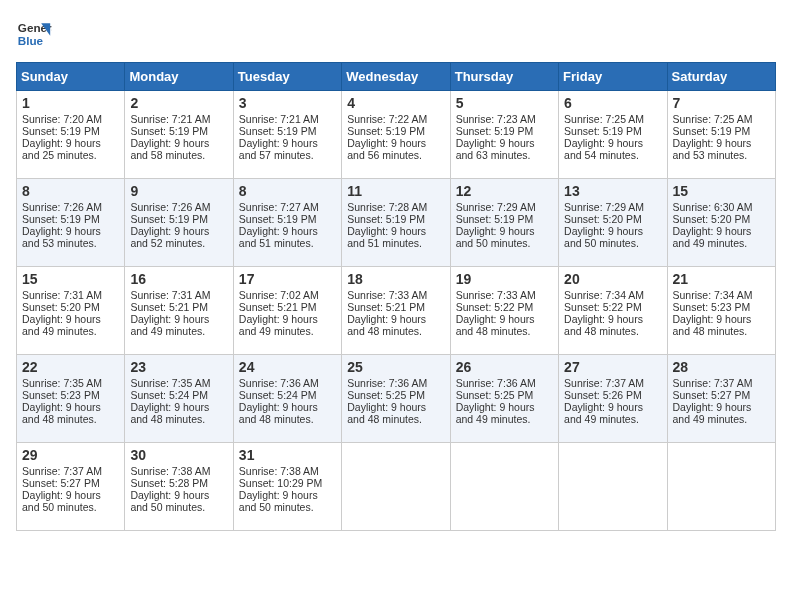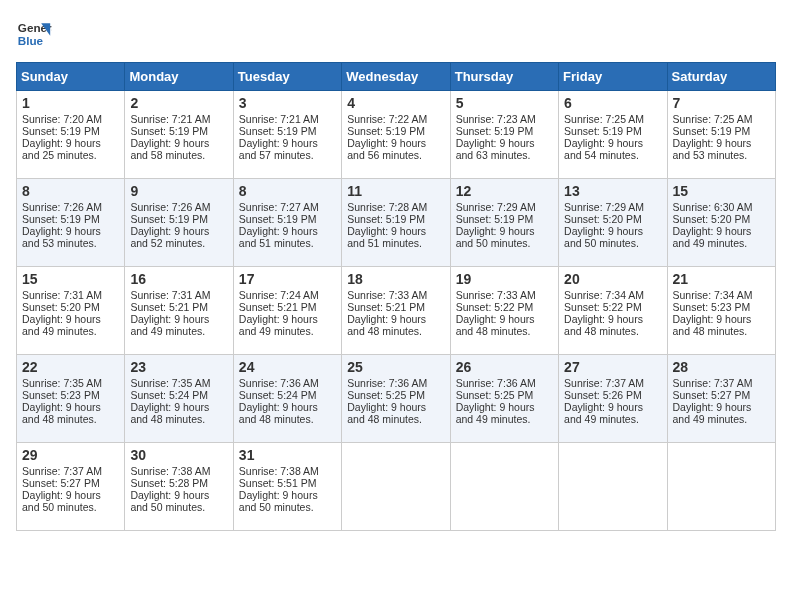--- a/index.html
+++ b/index.html
@@ -120,38 +120,38 @@
         <td><span class="day-num">9</span><span>Sunrise: 7:26 AM</span><br><span>Sunset: 5:19 PM</span><br><span>Daylight: 9 hours and 52 minutes.</span></td>
         <td><span class="day-num">8</span><span>Sunrise: 7:27 AM</span><br><span>Sunset: 5:19 PM</span><br><span>Daylight: 9 hours and 51 minutes.</span></td>
         <td><span class="day-num">11</span><span>Sunrise: 7:28 AM</span><br><span>Sunset: 5:19 PM</span><br><span>Daylight: 9 hours and 51 minutes.</span></td>
         <td><span class="day-num">12</span><span>Sunrise: 7:29 AM</span><br><span>Sunset: 5:19 PM</span><br><span>Daylight: 9 hours and 50 minutes.</span></td>
         <td><span class="day-num">13</span><span>Sunrise: 7:29 AM</span><br><span>Sunset: 5:20 PM</span><br><span>Daylight: 9 hours and 50 minutes.</span></td>
         <td><span class="day-num">15</span><span>Sunrise: 6:30 AM</span><br><span>Sunset: 5:20 PM</span><br><span>Daylight: 9 hours and 49 minutes.</span></td>
       </tr>
       <tr>
         <td><span class="day-num">15</span><span>Sunrise: 7:31 AM</span><br><span>Sunset: 5:20 PM</span><br><span>Daylight: 9 hours and 49 minutes.</span></td>
         <td><span class="day-num">16</span><span>Sunrise: 7:31 AM</span><br><span>Sunset: 5:21 PM</span><br><span>Daylight: 9 hours and 49 minutes.</span></td>
-        <td><span class="day-num">17</span><span>Sunrise: 7:24 AM</span><br><span>Sunset: 5:21 PM</span><br><span>Daylight: 9 hours and 49 minutes.</span></td>
+        <td><span class="day-num">17</span><span>Sunrise: 7:02 AM</span><br><span>Sunset: 5:21 PM</span><br><span>Daylight: 9 hours and 49 minutes.</span></td>
         <td><span class="day-num">18</span><span>Sunrise: 7:33 AM</span><br><span>Sunset: 5:21 PM</span><br><span>Daylight: 9 hours and 48 minutes.</span></td>
         <td><span class="day-num">19</span><span>Sunrise: 7:33 AM</span><br><span>Sunset: 5:22 PM</span><br><span>Daylight: 9 hours and 48 minutes.</span></td>
         <td><span class="day-num">20</span><span>Sunrise: 7:34 AM</span><br><span>Sunset: 5:22 PM</span><br><span>Daylight: 9 hours and 48 minutes.</span></td>
         <td><span class="day-num">21</span><span>Sunrise: 7:34 AM</span><br><span>Sunset: 5:23 PM</span><br><span>Daylight: 9 hours and 48 minutes.</span></td>
       </tr>
       <tr>
         <td><span class="day-num">22</span><span>Sunrise: 7:35 AM</span><br><span>Sunset: 5:23 PM</span><br><span>Daylight: 9 hours and 48 minutes.</span></td>
         <td><span class="day-num">23</span><span>Sunrise: 7:35 AM</span><br><span>Sunset: 5:24 PM</span><br><span>Daylight: 9 hours and 48 minutes.</span></td>
         <td><span class="day-num">24</span><span>Sunrise: 7:36 AM</span><br><span>Sunset: 5:24 PM</span><br><span>Daylight: 9 hours and 48 minutes.</span></td>
         <td><span class="day-num">25</span><span>Sunrise: 7:36 AM</span><br><span>Sunset: 5:25 PM</span><br><span>Daylight: 9 hours and 48 minutes.</span></td>
         <td><span class="day-num">26</span><span>Sunrise: 7:36 AM</span><br><span>Sunset: 5:25 PM</span><br><span>Daylight: 9 hours and 49 minutes.</span></td>
         <td><span class="day-num">27</span><span>Sunrise: 7:37 AM</span><br><span>Sunset: 5:26 PM</span><br><span>Daylight: 9 hours and 49 minutes.</span></td>
         <td><span class="day-num">28</span><span>Sunrise: 7:37 AM</span><br><span>Sunset: 5:27 PM</span><br><span>Daylight: 9 hours and 49 minutes.</span></td>
       </tr>
       <tr>
         <td><span class="day-num">29</span><span>Sunrise: 7:37 AM</span><br><span>Sunset: 5:27 PM</span><br><span>Daylight: 9 hours and 50 minutes.</span></td>
         <td><span class="day-num">30</span><span>Sunrise: 7:38 AM</span><br><span>Sunset: 5:28 PM</span><br><span>Daylight: 9 hours and 50 minutes.</span></td>
-        <td><span class="day-num">31</span><span>Sunrise: 7:38 AM</span><br><span>Sunset: 5:51 PM</span><br><span>Daylight: 9 hours and 50 minutes.</span></td>
+        <td><span class="day-num">31</span><span>Sunrise: 7:38 AM</span><br><span>Sunset: 10:29 PM</span><br><span>Daylight: 9 hours and 50 minutes.</span></td>
         <td class="empty-cell"></td>
         <td class="empty-cell"></td>
         <td class="empty-cell"></td>
         <td class="empty-cell"></td>
       </tr>
     </tbody>
 </table>
 
 </body></html>

